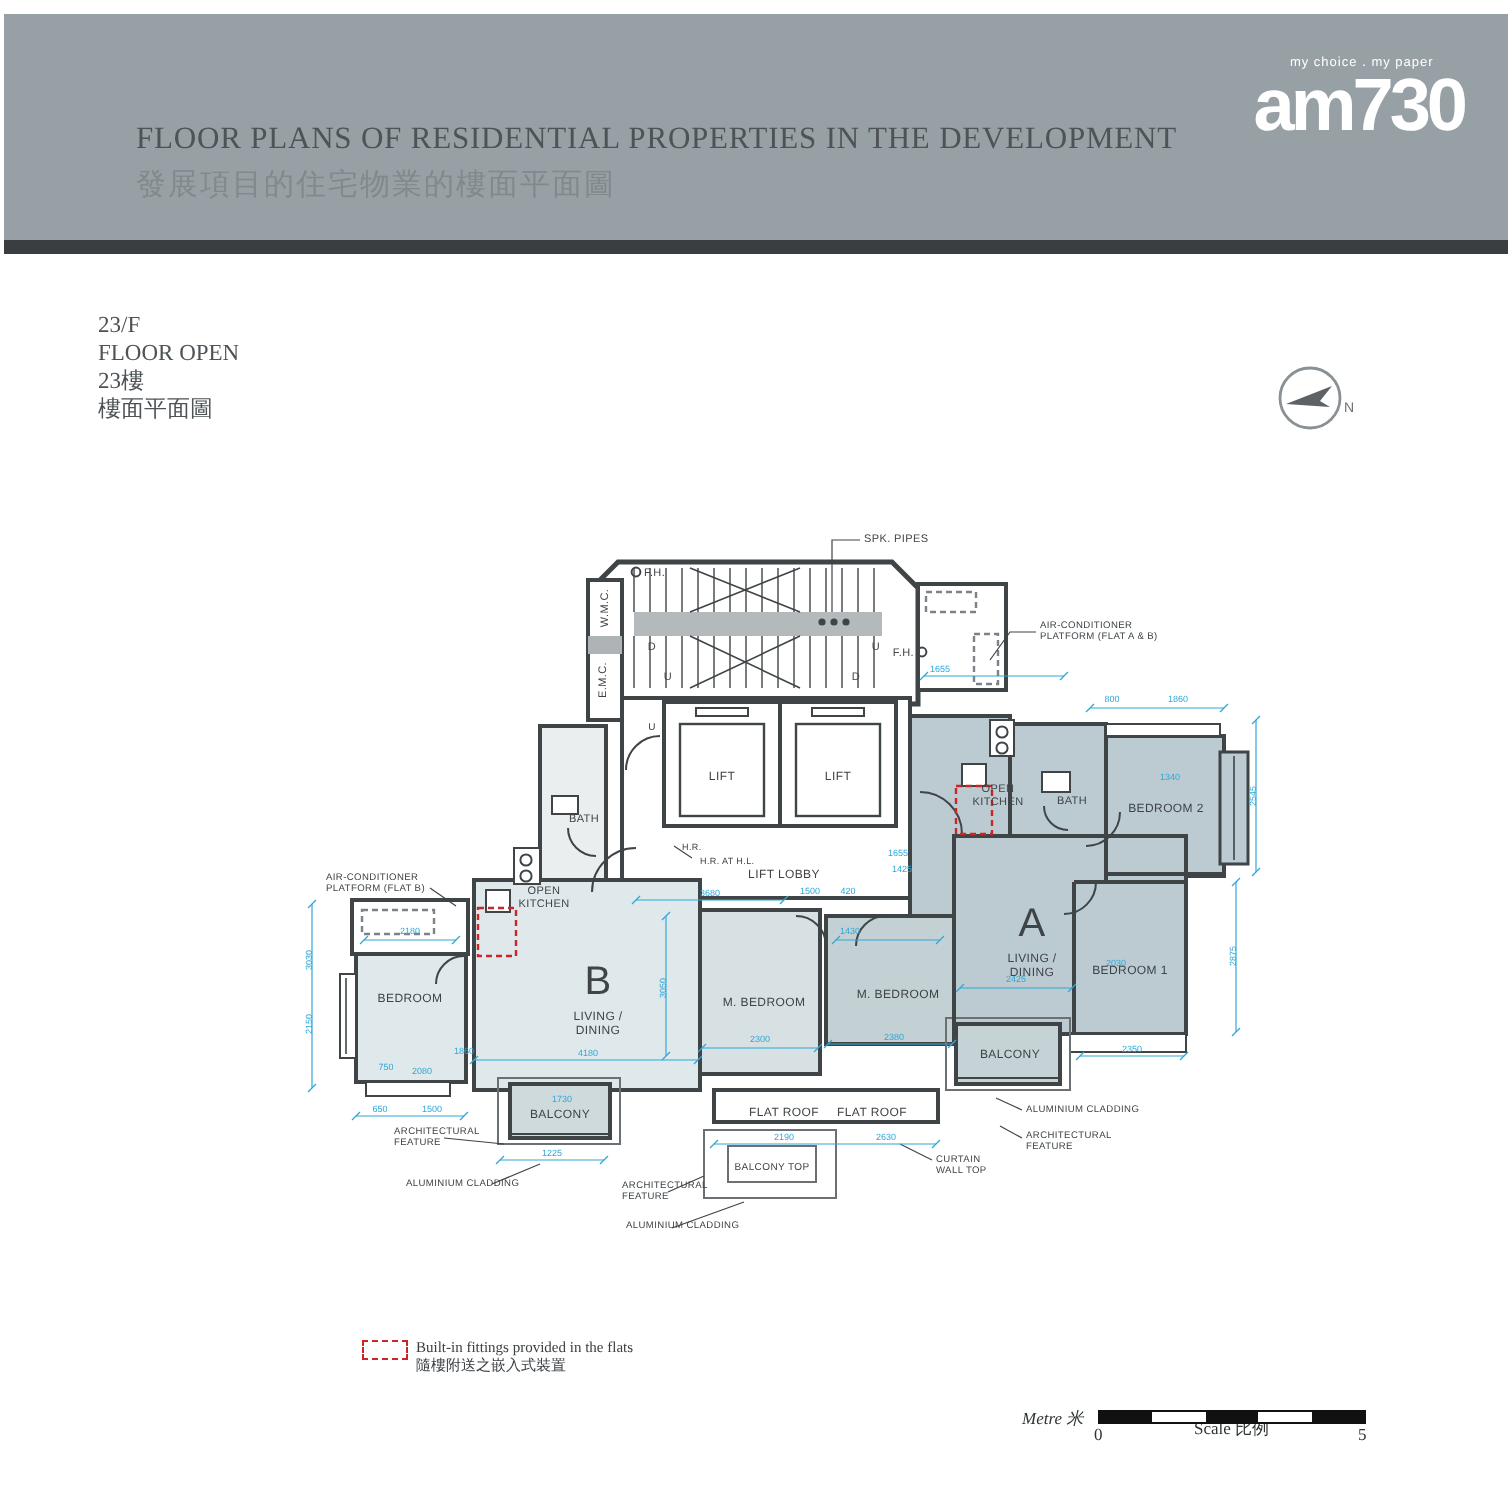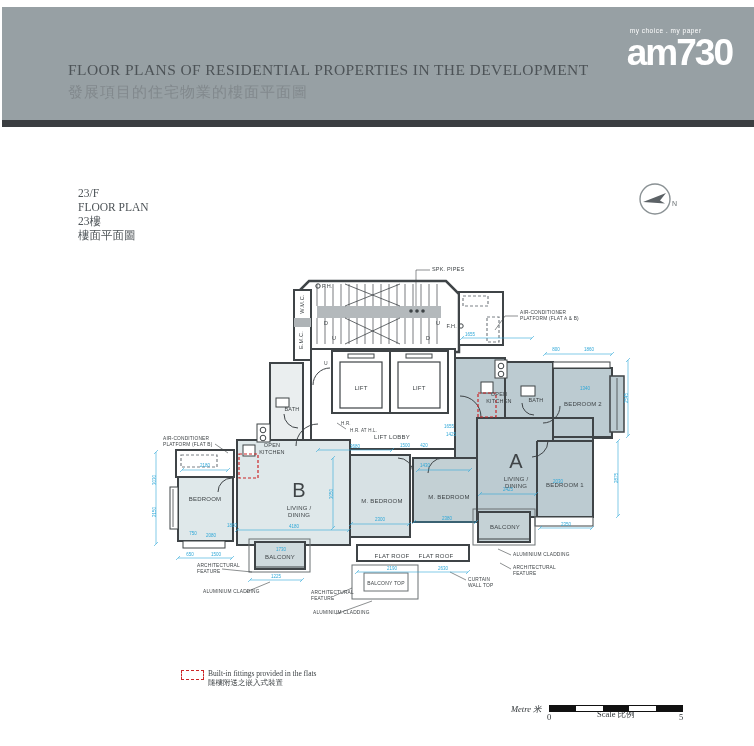--- a/index.html
+++ b/index.html
@@ -1,26 +1,26 @@
 <!DOCTYPE html>
 <html><head>
 <meta charset="utf-8">
 <style>
   html,body{margin:0;padding:0;background:#fff;}
   #page{position:relative;width:754px;height:746px;background:#fff;overflow:hidden;
         font-family:"Liberation Serif", serif;}
   #header{position:absolute;left:2px;top:7px;right:0;height:113px;}
   #title{position:absolute;left:66px;top:54px;font-size:15.5px;letter-spacing:.4px;white-space:nowrap;}
   #subtitle{position:absolute;left:66px;top:76px;font-size:15px;letter-spacing:1px;}
-  #logo{position:absolute;right:22px;top:20px;text-align:left;color:#fff;
+  #logo{position:absolute;right:22px;top:20px;text-align:center;color:#fff;
         font-family:"Liberation Sans", sans-serif;}
   #logo .tagline{font-size:6.5px;letter-spacing:.5px;margin-left:3px;}
   #logo .brand{font-size:37px;font-weight:bold;letter-spacing:-2px;line-height:34px;}
   #darkbar{position:absolute;left:2px;top:120px;right:0;height:7px;}
-  #planinfo{position:absolute;left:78px;top:156px;font-size:11.5px;line-height:14px;color:#4d5357;margin-top:30px;}
+  #planinfo{position:absolute;left:49px;top:156px;font-size:11.5px;line-height:14px;color:#4d5357;}
   #compass{position:absolute;left:636px;top:179px;}
   #plan{position:absolute;left:150px;top:258px;}
   #legend{position:absolute;left:181px;top:669px;font-size:7.5px;color:#3a3f42;line-height:9px;}
   #legend .swatch{position:absolute;left:0;top:1px;width:21px;height:8px;border:1px dashed #cc2527;}
   #legend .ltext{margin-left:27px;}
   #scalearea{position:absolute;left:505px;top:694px;width:200px;font-size:8.5px;color:#2f3437;}
   #scale-label{position:absolute;left:92px;top:0;margin-top:15px;}
   #unit-label{position:absolute;left:6px;top:10px;font-style:italic;}
   #scale-bar{position:absolute;left:44px;top:11px;width:132px;height:5px;border:1px solid #111;
              display:flex;}
@@ -39,21 +39,21 @@
       <div class="tagline">my choice．my paper</div>
       <div class="brand">am730</div>
     </div>
     <div id="subtitle" style="color: rgb(130, 137, 141);">發展項目的住宅物業的樓面平面圖</div>
     <div id="title" style="color: rgb(77, 83, 87);">FLOOR PLANS OF RESIDENTIAL PROPERTIES IN THE DEVELOPMENT</div>
   </div>
   <div id="darkbar" style="background: rgb(59, 62, 65);"></div>
 
   <div id="planinfo">
     <div>23/F</div>
-    <div>FLOOR PLAN</div>
+    <div>FLOOR OPEN</div>
     <div>23樓</div>
     <div>樓面平面圖</div>
   </div>
 
   <svg id="compass" width="48" height="42" viewBox="0 0 48 42">
     <circle cx="19" cy="20" r="15" fill="none" stroke="#8a9194" stroke-width="1.4"></circle>
     <polygon points="7,23 30,14 24,21.5 29,24.5" fill="#5c6266"></polygon>
     <text x="36" y="27" font-size="7" fill="#6a7073">N</text>
   </svg>
 

